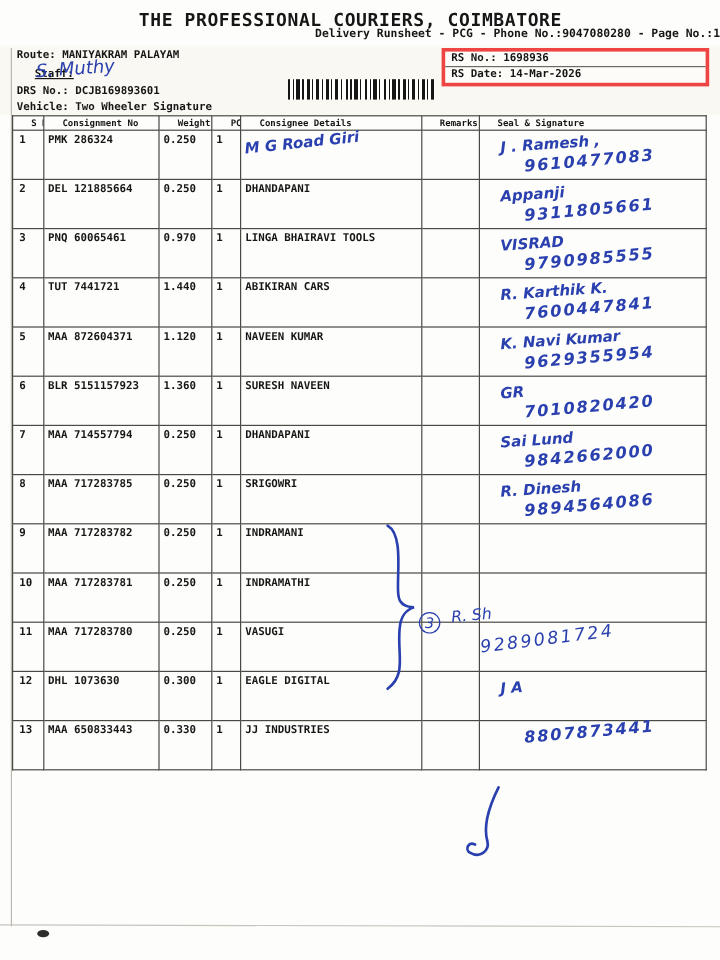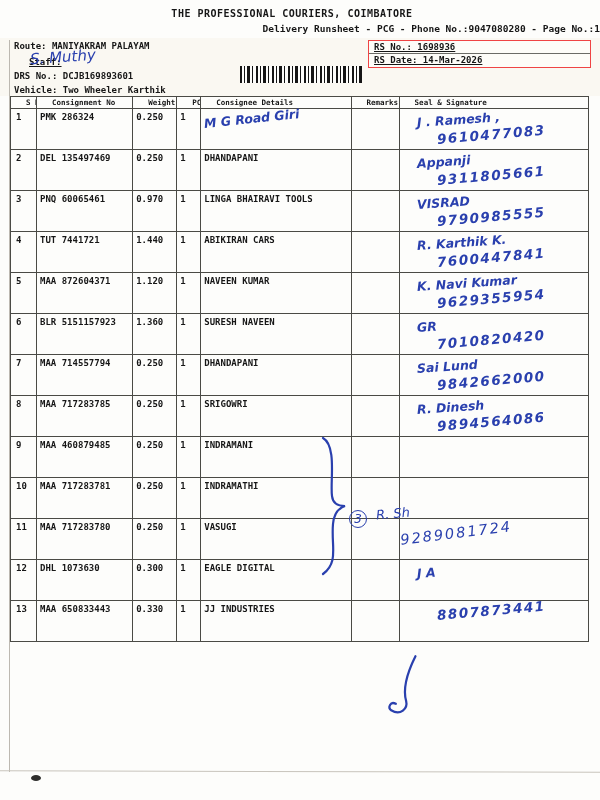--- a/index.html
+++ b/index.html
@@ -7,32 +7,32 @@
   .page {
     position:relative; width:600px; height:800px; margin:0 auto;
     background:#fdfdfb; overflow:hidden; color:#161616;
   }
   .tint { position:absolute; left:0; top:38px; width:600px; height:58px;
     background:rgba(221,203,168,0.10); pointer-events:none; }
 
   .printed { font-family:"DejaVu Sans Mono", monospace; font-weight:bold; }
 
   .title { position:absolute; top:8px; left:0; width:584px; text-align:center;
-    font-size:10px; font-weight:bold; letter-spacing:0.5px; }
+    font-size:15px; font-weight:bold; letter-spacing:0.5px; }
   .subtitle { position:absolute; top:23px; left:0; width:600px; text-align:right;
     font-size:9.5px; font-weight:bold; }
 
   .hline { position:absolute; font-size:9px; font-weight:bold; white-space:nowrap; }
   .route-line { left:14px; top:41px; }
   .staff-line { left:29px; top:57px;text-decoration:underline; }
   .drs-line   { left:14px; top:71px; }
   .vehicle-line { left:14px; top:85px; }
 
   .rs-box { position:absolute; left:368px; top:40px; width:223px;
-    border:1px solid #ef4444; background:rgba(255,255,254,0.5);text-decoration:underline; }
+    border:3px solid #ef4444; background:rgba(255,255,254,0.5); }
   .rs-row { font-size:9px; font-weight:bold; padding:1px 0 1px 5px; height:13px; }
   .rs-row:first-child { border-bottom:1px solid #6b6b66; }
 
   .barcode { position:absolute; left:240px; top:66px; width:122px; height:17px;
     background:repeating-linear-gradient(90deg,
       #151515 0 2px, #fdfdfb 2px 4px,
       #151515 4px 5px, #fdfdfb 5px 7px,
       #151515 7px 10px, #fdfdfb 10px 12px,
       #151515 12px 13px, #fdfdfb 13px 16px); }
 
@@ -100,21 +100,21 @@
   <div class="hw staff-hw">S. Muthy</div>
 
   <div class="hline drs-line printed">
     <span>DRS No.:</span>
     <span>DCJB169893601</span>
   </div>
   <div class="barcode"></div>
 
   <div class="hline vehicle-line printed">
     <span>Vehicle:</span>
-    <span>Two Wheeler Karthik</span>
+    <span>Two Wheeler Signature</span>
   </div>
 
   <table class="runsheet">
     <colgroup>
       <col style="width:26px">
         <col style="width:96px">
         <col style="width:44px">
       <col style="width:24px">
         <col style="width:150px">
         <col style="width:48px">
@@ -142,21 +142,21 @@
         <span class="hw hw-consignee">M G Road Giri</span>
       </td>
       <td></td>
       <td>
         <span class="hw sig-name">J . Ramesh ,</span>
         <span class="hw sig-phone">9610477083</span>
       </td>
     </tr>
         <tr>
       <td class="c-sno">2</td>
-      <td>DEL 135497469</td>
+      <td>DEL 121885664</td>
       <td>0.250</td>
       <td>1</td>
       <td>
         <span class="printed">DHANDAPANI</span>
         <span class="hw hw-consignee"></span>
       </td>
       <td></td>
       <td>
         <span class="hw sig-name">Appanji</span>
         <span class="hw sig-phone">9311805661</span>
@@ -247,21 +247,21 @@
         <span class="hw hw-consignee"></span>
       </td>
       <td></td>
       <td>
         <span class="hw sig-name">R. Dinesh</span>
         <span class="hw sig-phone">9894564086</span>
       </td>
     </tr>
         <tr>
       <td class="c-sno">9</td>
-      <td>MAA 460879485</td>
+      <td>MAA 717283782</td>
       <td>0.250</td>
       <td>1</td>
       <td>
         <span class="printed">INDRAMANI</span>
         <span class="hw hw-consignee"></span>
       </td>
       <td></td>
       <td>
         <span class="hw sig-name"></span>
         <span class="hw sig-phone"></span>

